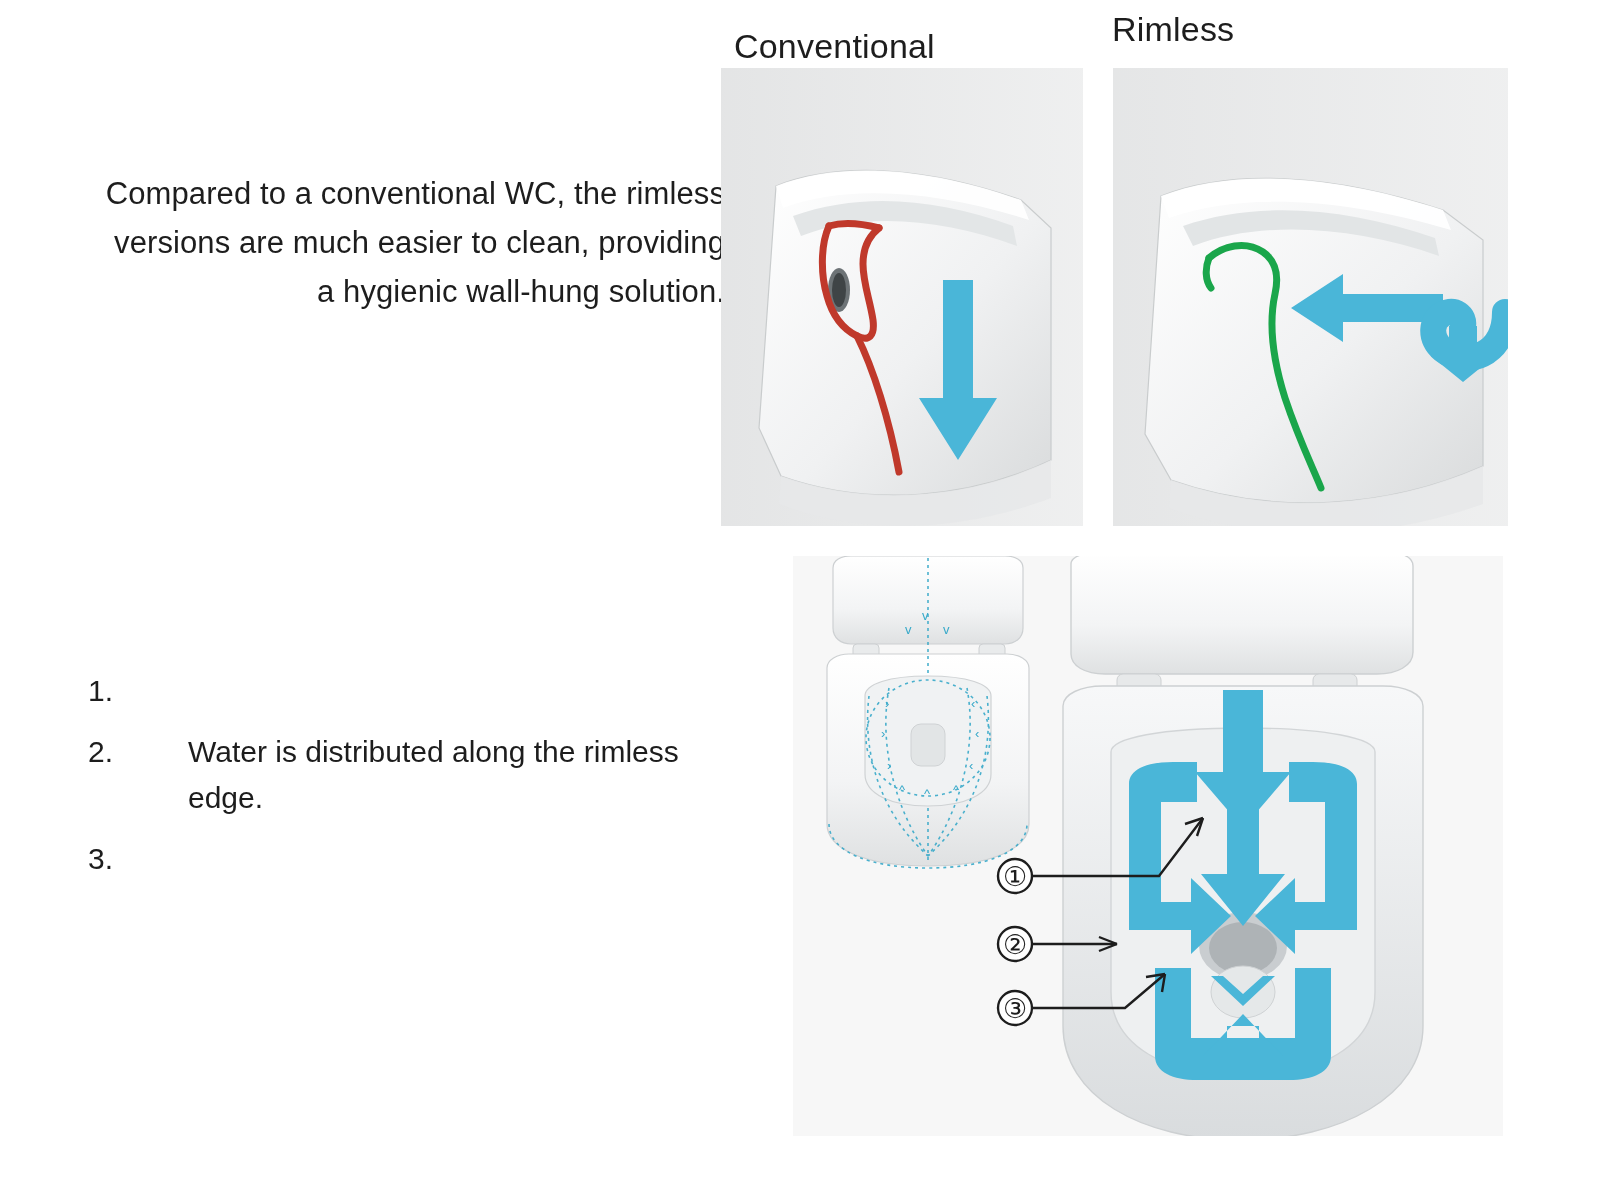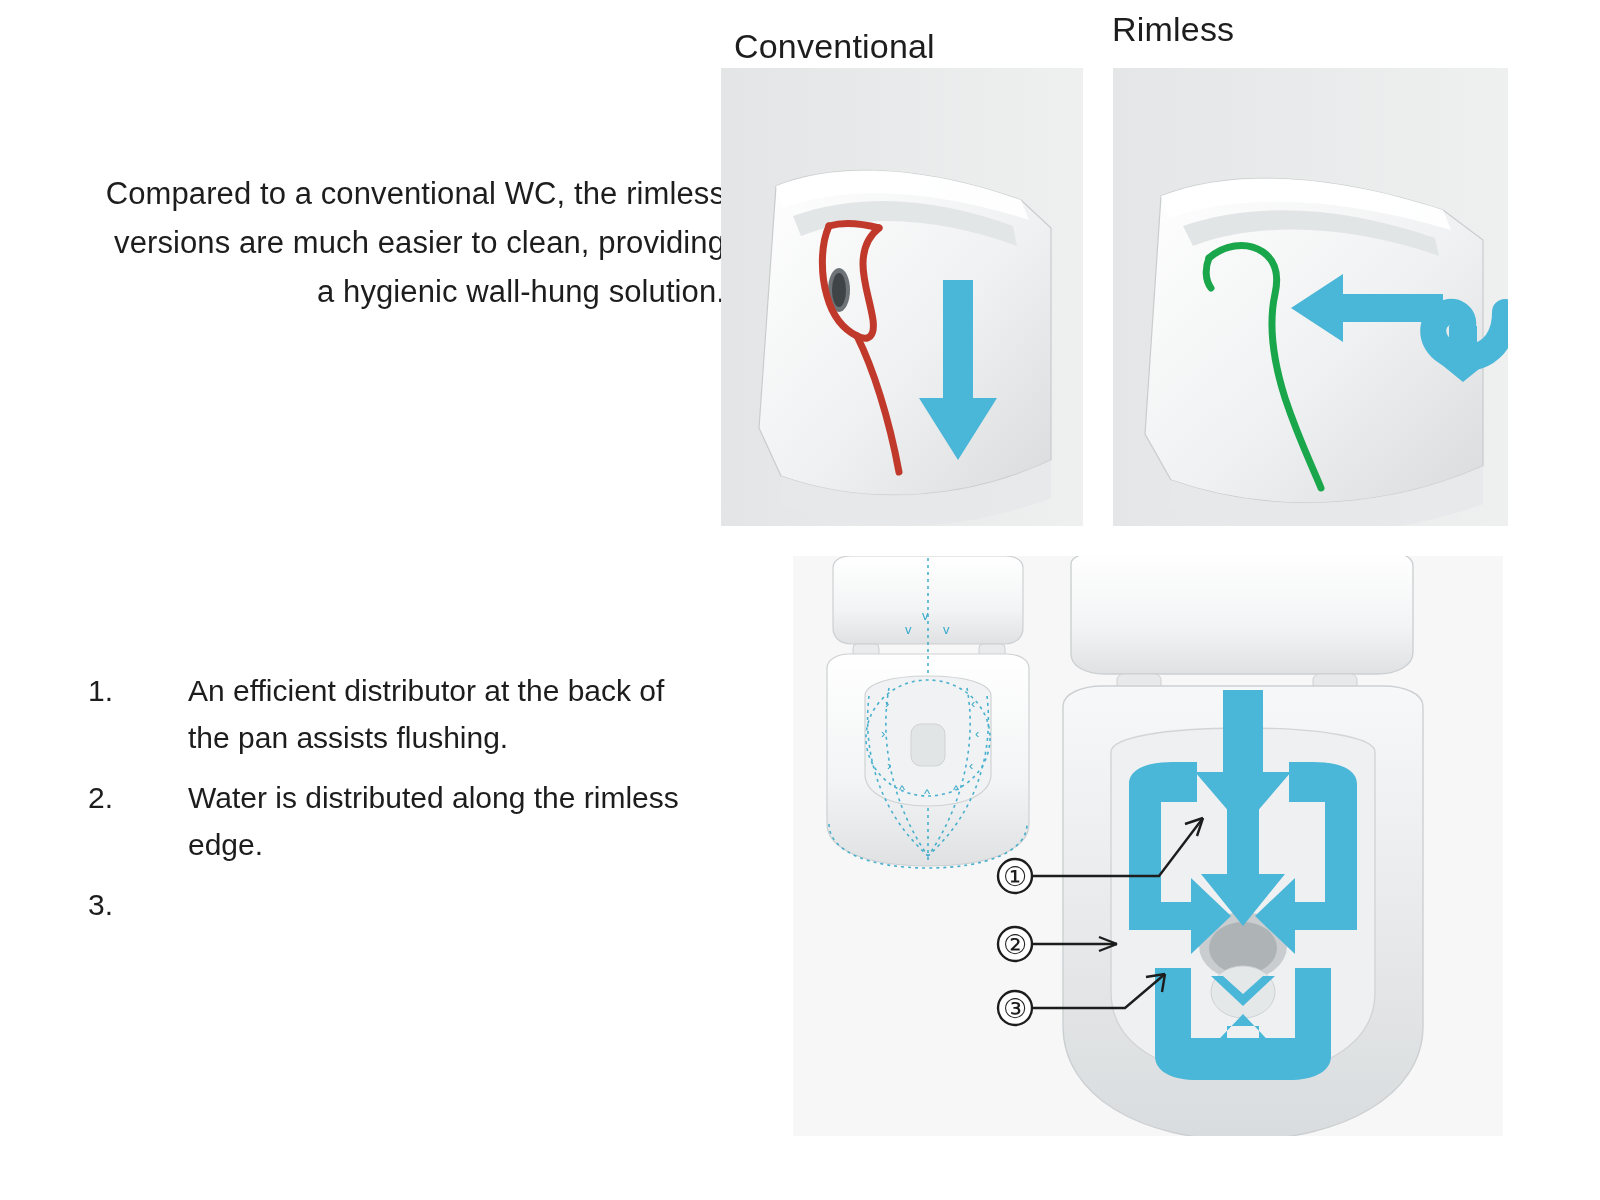--- a/index.html
+++ b/index.html
@@ -87,21 +87,20 @@
 </style>
 </head>
 <body>
 
 <div class="abs" id="intro-text">Compared to a conventional WC, the rimless versions are much easier to clean, providing a hygienic wall-hung solution.</div>
 
 <div class="abs" id="steps-list">
 
   <div class="step-row">
     <div class="step-num">1.</div>
-    <div class="step-text">An efficient distributor at the back of the pan assists flushing.</div>
   </div>
 
   <div class="step-row">
     <div class="step-num">2.</div>
     <div class="step-text">Water is distributed along the rimless edge.</div>
   </div>
 
   <div class="step-row">
     <div class="step-num">3.</div>
   </div>

